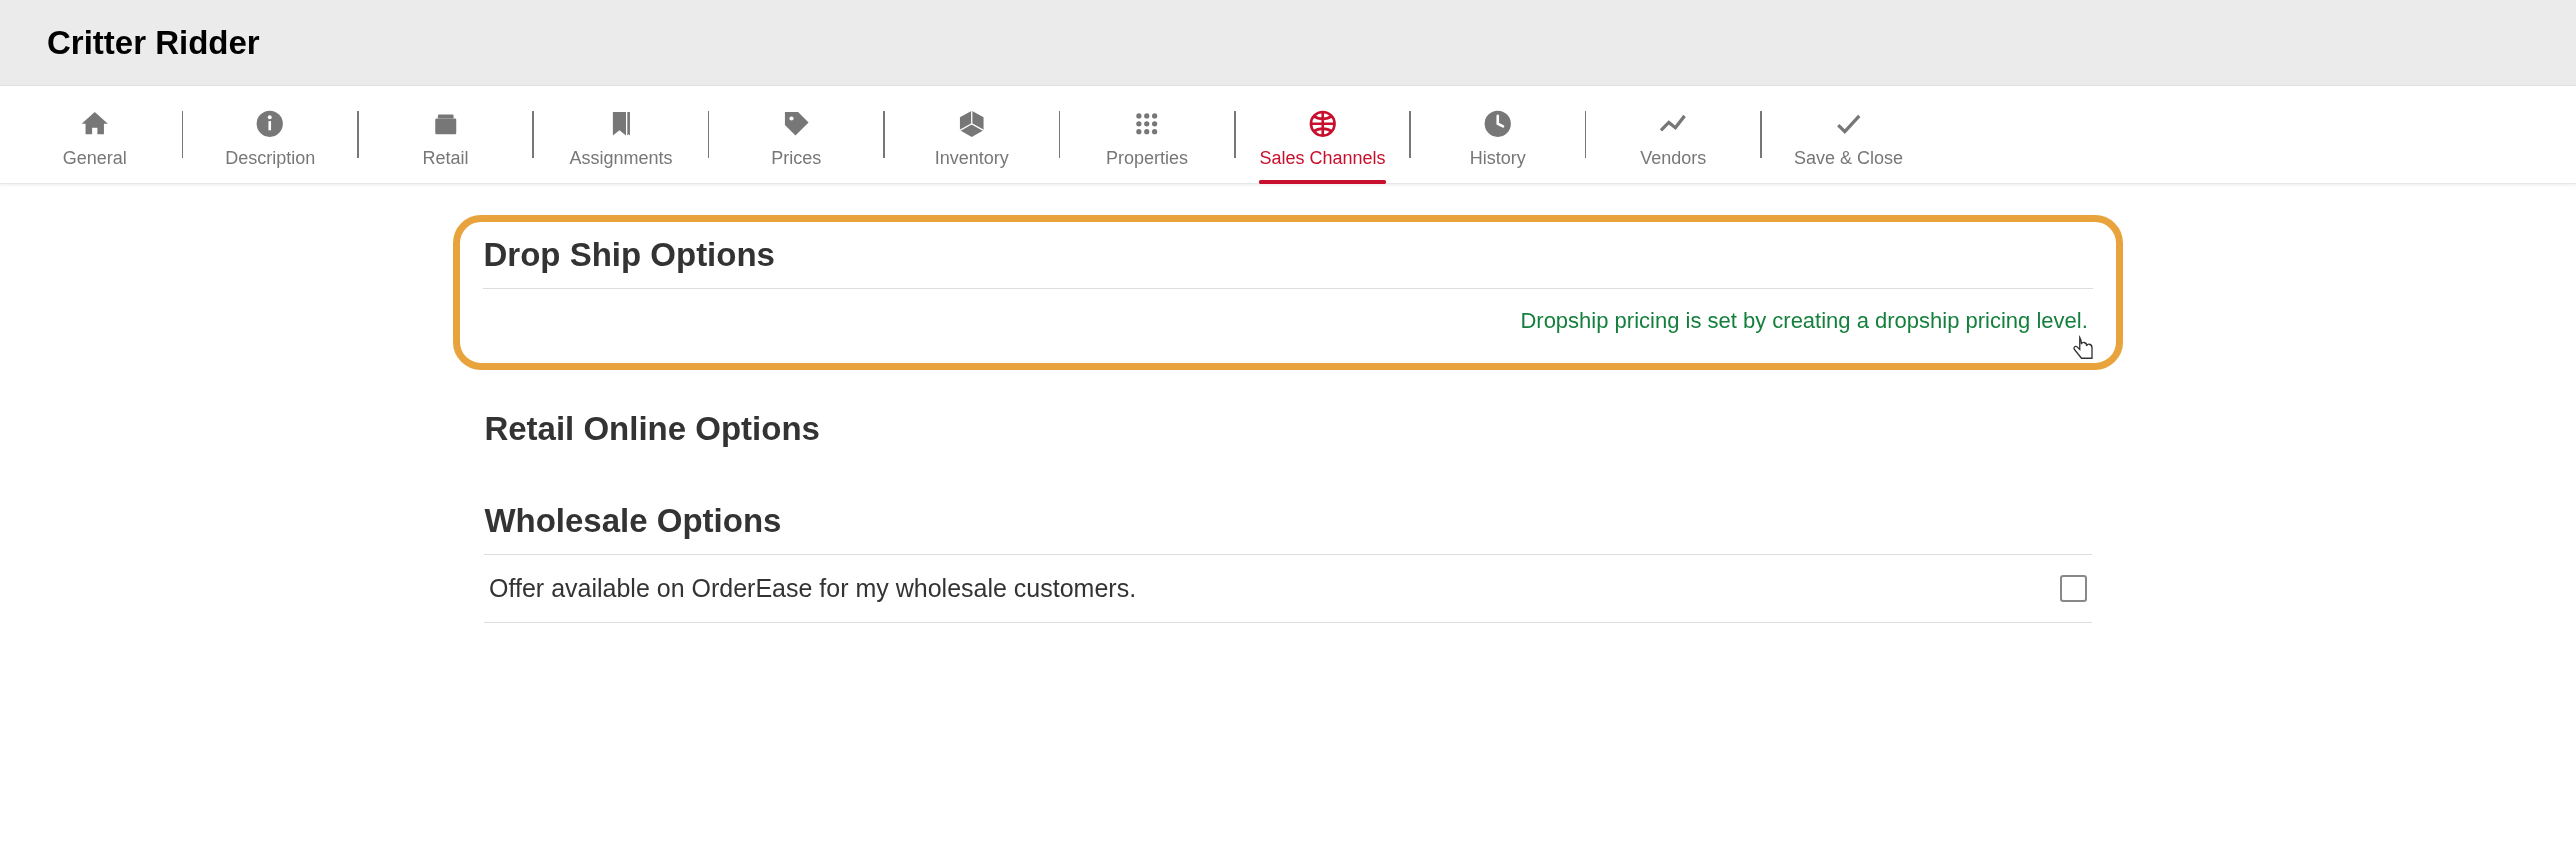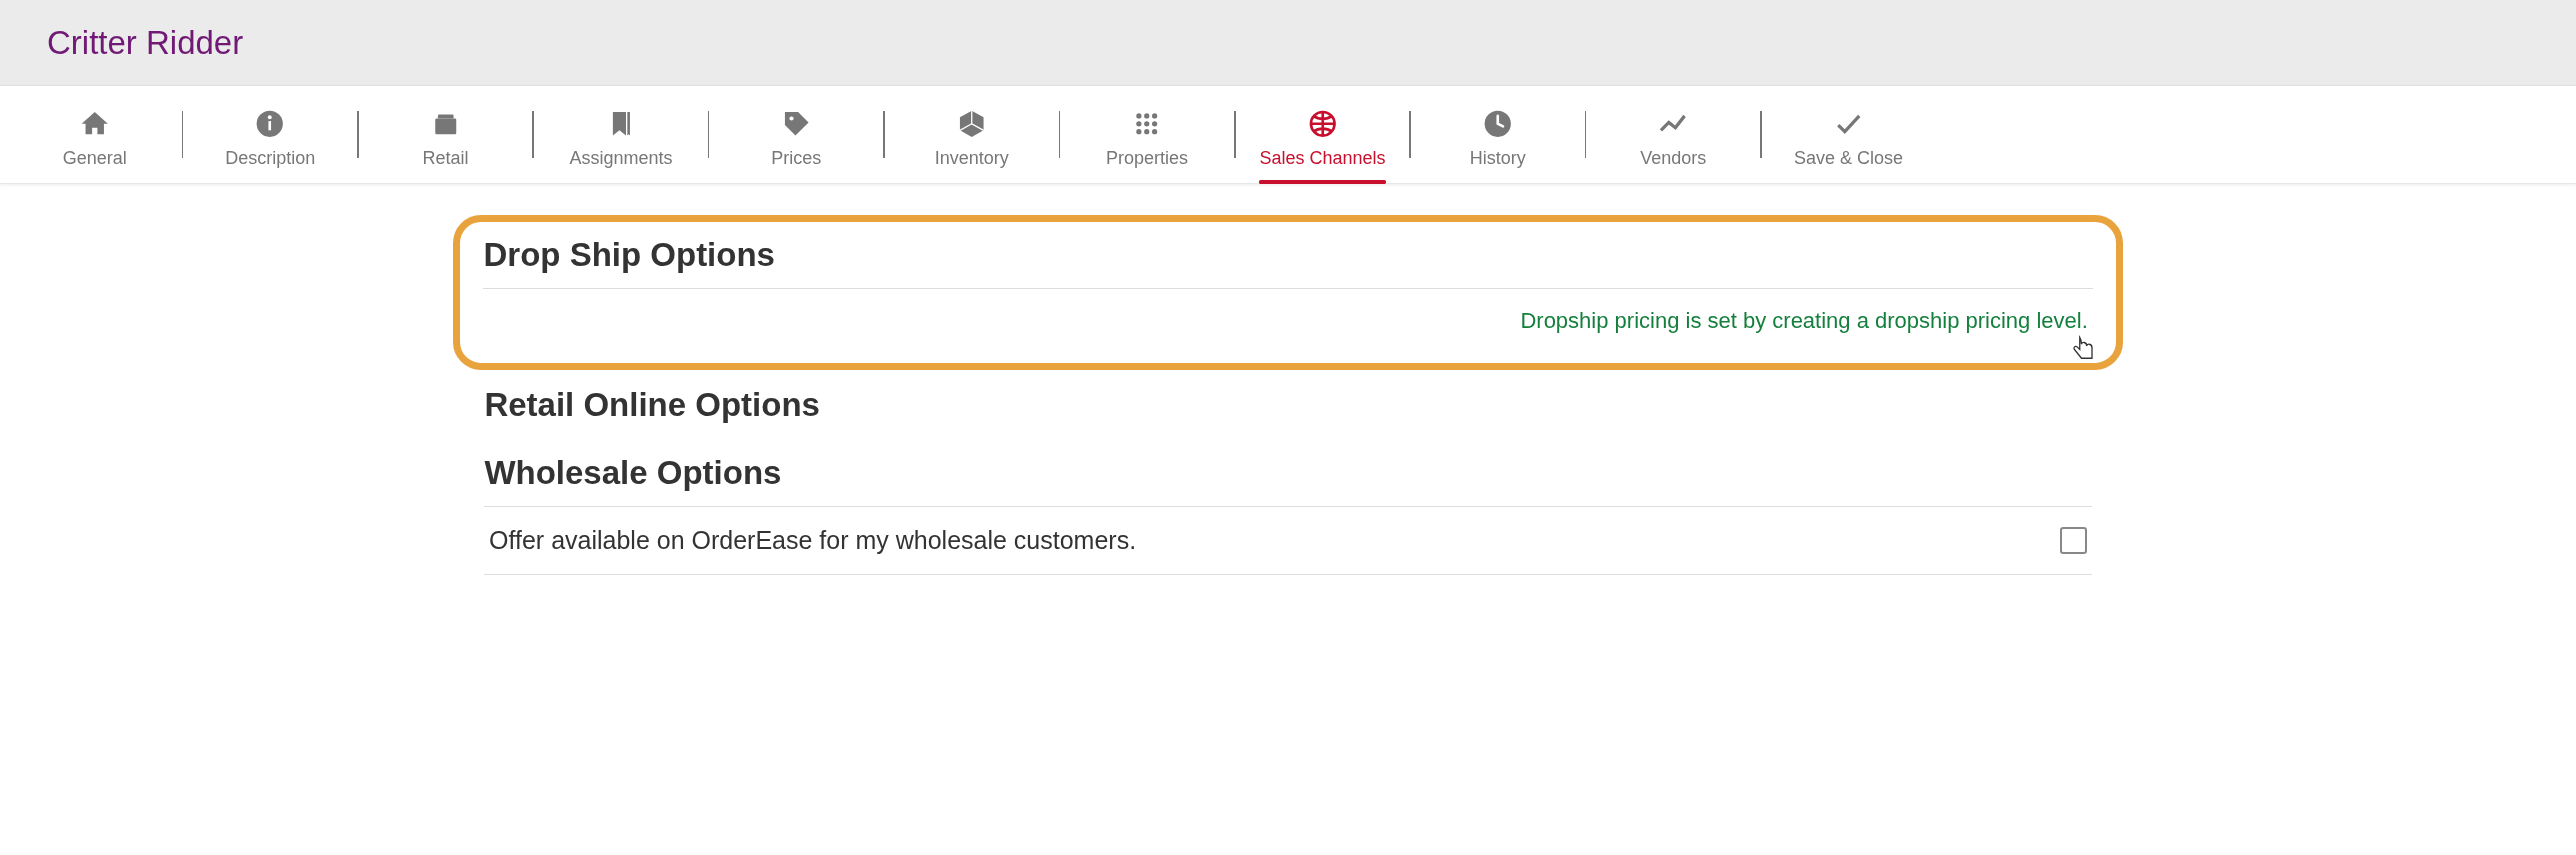--- a/index.html
+++ b/index.html
@@ -13,22 +13,22 @@
       overflow: hidden;
     }
 
     .header-bar {
       background: #ebebeb;
       padding: 23.6px 47px;
       border-bottom: 0.8px solid #e0e0e0;
     }
     .page-title {
       font-size: 33px;
-      font-weight: 400;
-      color: #701a75;
+      font-weight: 700;
+      color: #000000;
     }
 
     .tab-bar {
       display: flex;
       align-items: center;
       padding: 14px 15.8px 0 15.8px;
       border-bottom: 0.8px solid #e8e8e8;
       box-shadow: 0 1.6px 2.4px rgba(0,0,0,0.05);
       background: #fff;
     }
@@ -72,21 +72,21 @@
       position: relative;
       height: calc(856px - 126px - 102px);
       overflow-y: scroll;
     }
     .content-inner {
       width: 1623px;
       margin: 31.5px auto 0 auto;
       padding: 0 7.9px 31.5px 7.9px;
     }
 
-    .section { margin-bottom: 2px; }
+    .section { margin-bottom: 26px; }
     .section-title {
       font-size: 33px;
       font-weight: 700;
       color: #333;
       padding: 14px 0;
     }
     .row {
       display: flex;
       justify-content: space-between;
       align-items: center;

